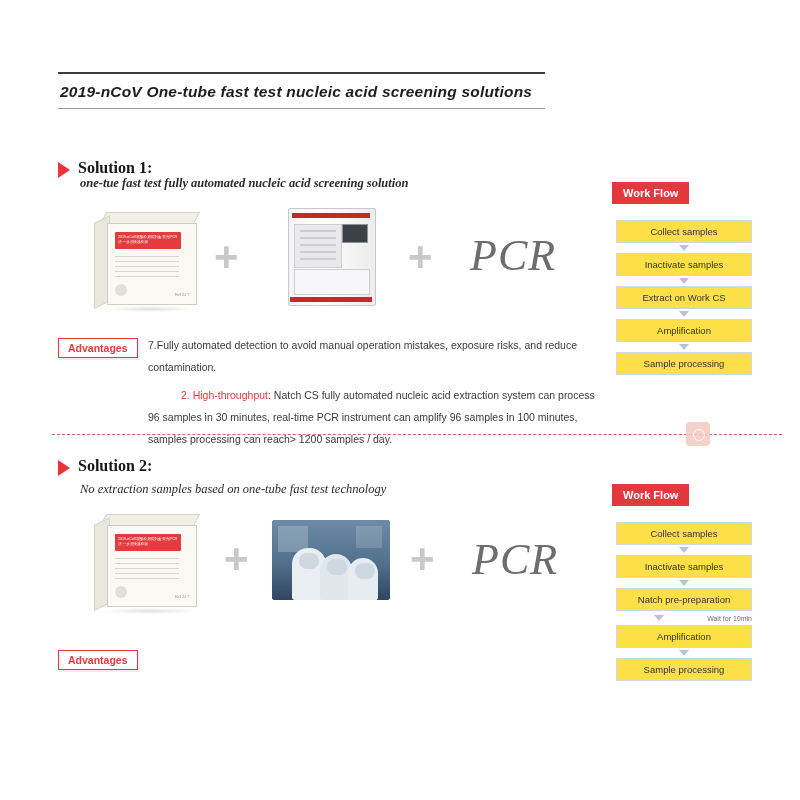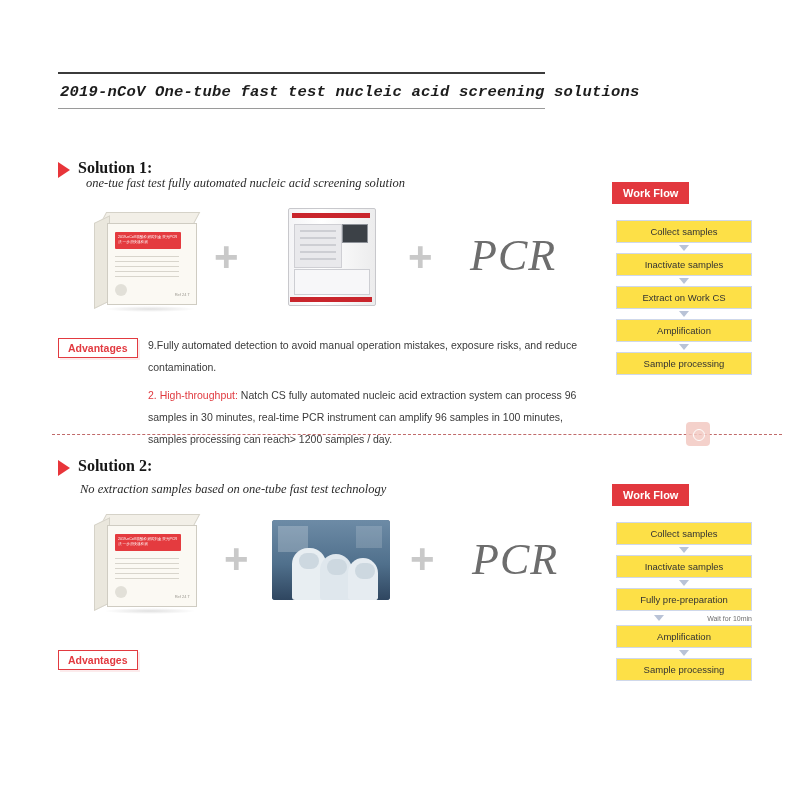--- a/index.html
+++ b/index.html
@@ -28,21 +28,21 @@
     left: 58px;
     top: 72px;
     width: 490px;
   }
   .title-rule-top {
     width: 487px;
     height: 2px;
     background: #3b3b3b;
   }
   .title-text {
-    font-family: Liberation Mono, monospace;
+    font-family: Liberation Sans, sans-serif;
     font-style: italic;
     font-weight: bold;
     font-size: 15.5px;
     color: #1d1d1d;
     letter-spacing: 0.2px;
     padding: 9px 0 7px 2px;
     white-space: nowrap;
   }
   .title-rule-bot {
     width: 487px;
@@ -290,21 +290,21 @@
 
   
   .adv-body {
     position: absolute;
     font-size: 10.5px;
     line-height: 22px;
     color: #3a3a3a;
     width: 450px;
   }
   .adv-body p { margin: 0 0 6px 0; }
-  .hl { color: #e0393f; }
+  .hl { color: #e0393f; margin-left: 33px; }
 
   
   .divider {
     position: absolute;
     left: 52px;
     top: 434px;
     width: 730px;
     border-top: 1px dashed #c06a6a;
   }
   .div-badge {
@@ -376,21 +376,21 @@
   <div class="title-wrap">
     <div class="title-rule-top"></div>
     <div class="title-text">2019-nCoV One-tube fast test nucleic acid screening solutions</div>
     <div class="title-rule-bot"></div>
   </div>
 
   <div class="sec-head" style="left:58px; top:158px;">
     <span class="tri"></span>
     <span class="sec-title">Solution 1:</span>
   </div>
-  <div class="sec-sub" style="left:86px; top:176px;">one-tue fast test fully automated nucleic acid screening solution</div>
+  <div class="sec-sub" style="left:80px; top:176px;font-weight:bold;">one-tue fast test fully automated nucleic acid screening solution</div>
 
   <div class="box-art" style="left:94px; top:212px;">
     <div class="box-top"></div>
     <div class="box-side"></div>
     <div class="box-face">
       <div class="box-label">
         <span>2019-nCoV核酸检测试剂盒 荧光PCR法 一步法快速检测</span>
       </div>
       <div class="box-lines">
         <i></i>
@@ -422,21 +422,21 @@
     <div class="instr-base"></div>
   </div>
 
   <div class="plus" style="left:408px; top:236px;">+</div>
 
   <div class="pcr" style="left:470px; top:230px;">PCR</div>
 
   <div class="adv-tag" style="left:58px; top:338px;">Advantages</div>
 
   <div class="adv-body" style="left:148px; top:334px;">
-    <p>9.Fully automated detection to avoid manual operation mistakes, exposure risks, and reduce contamination.</p>
+    <p>7.Fully automated detection to avoid manual operation mistakes, exposure risks, and reduce contamination.</p>
     <p><span class="hl">2. High-throughput:</span><span> Natch CS fully automated nucleic acid extraction system can process 96 samples in 30 minutes, real-time PCR instrument can amplify 96 samples in 100 minutes, samples processing can reach&gt; 1200 samples / day.</span></p>
   </div>
 
   <div class="wf-head" style="left:612px; top:182px;">Work Flow</div>
   <div class="wf-list" style="left:616px; top:220px;">
     <div class="wf-step">Collect samples</div>
     <div class="wf-arrow"></div>
     <div class="wf-step">Inactivate samples</div>
     <div class="wf-arrow"></div>
     <div class="wf-step">Extract on Work CS</div>
@@ -491,21 +491,21 @@
   <div class="pcr" style="left:472px; top:534px;">PCR</div>
 
   <div class="adv-tag" style="left:58px; top:650px;">Advantages</div>
 
   <div class="wf-head" style="left:612px; top:484px;">Work Flow</div>
   <div class="wf-list" style="left:616px; top:522px;">
     <div class="wf-step">Collect samples</div>
     <div class="wf-arrow"></div>
     <div class="wf-step">Inactivate samples</div>
     <div class="wf-arrow"></div>
-    <div class="wf-step">Fully pre-preparation</div>
+    <div class="wf-step">Natch pre-preparation</div>
     <div class="wf-arrow-note">
       <span class="wf-arrow"></span>
       <span class="wf-note">Wait for 10min</span>
     </div>
     <div class="wf-step">Amplification</div>
     <div class="wf-arrow"></div>
     <div class="wf-step">Sample processing</div>
   </div>
 
 </div>

